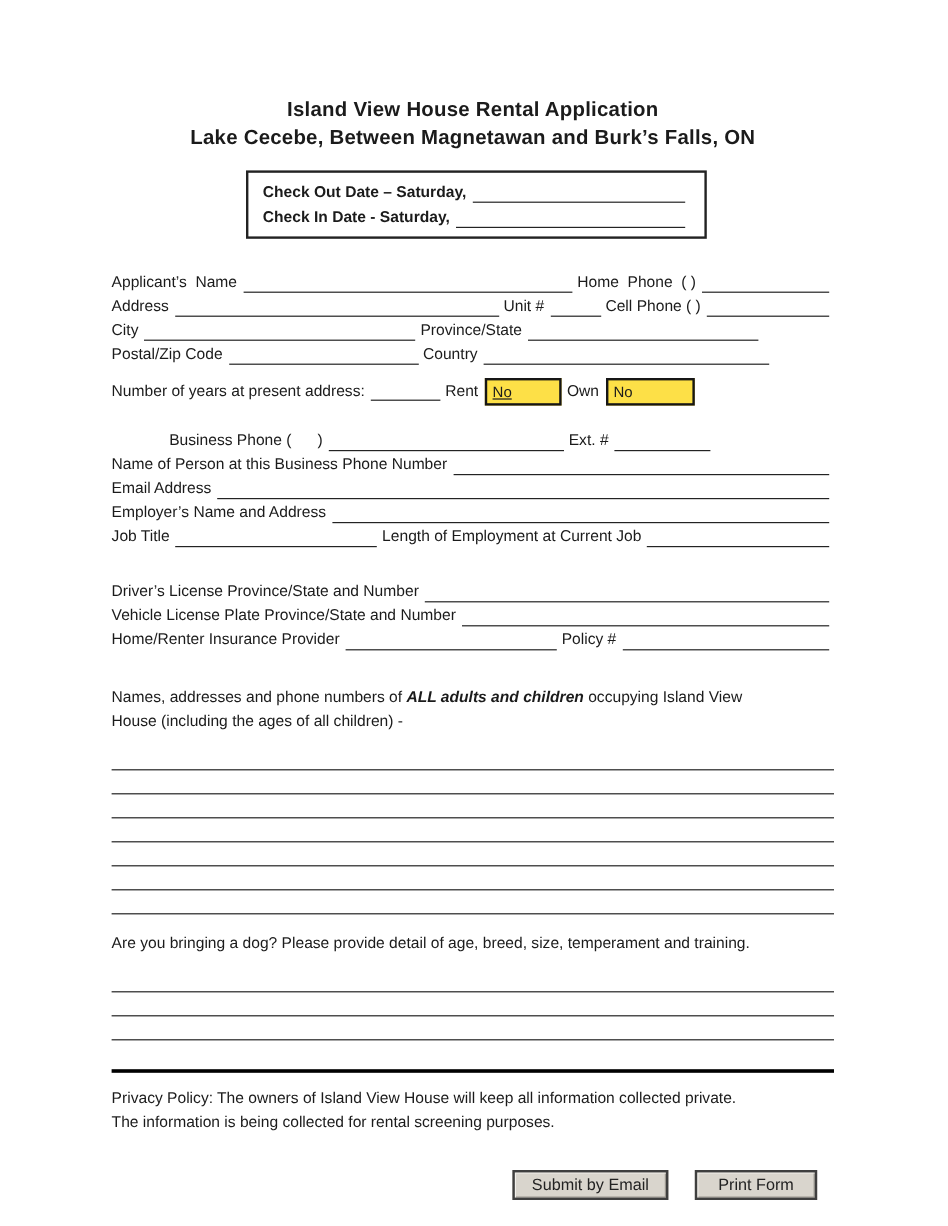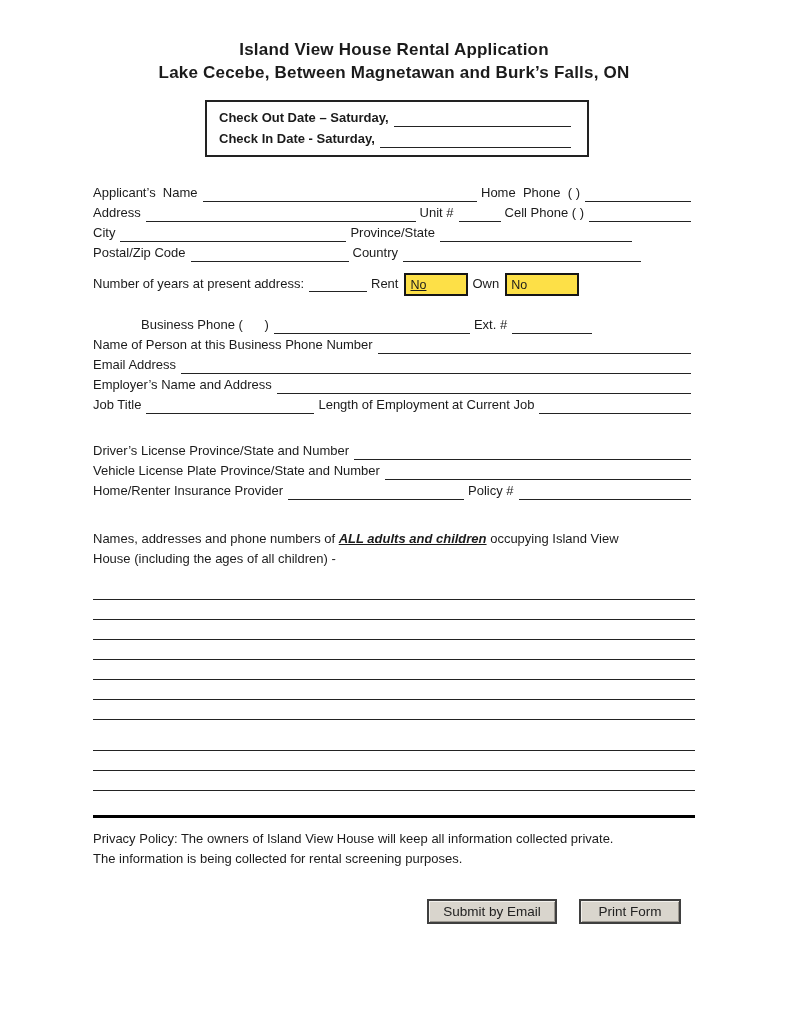--- a/index.html
+++ b/index.html
@@ -1,18 +1,18 @@
 <!DOCTYPE html>
 <html><head>
 <meta charset="utf-8">
 <style>
   html,body{margin:0;padding:0;background:#ffffff;}
   .page{
     width:790px;height:1022px;background:#fff;box-sizing:border-box;
-    padding:38px 95px 0 93px;
+    padding:80px 95px 0 93px;
     font-family:"Liberation Sans",sans-serif;
     color:#1b1b1b;font-size:13px;line-height:20px;
     position:relative;overflow:hidden;
   }
   .title{ text-align:center;font-size:17px;line-height:23px;font-weight:600;letter-spacing:.2px;}
   .checkbox-hd{
     border:2px solid #222;width:356px;margin:16px 0 26px 112px;
     padding:5px 12px 6px 12px;font-weight:700;font-size:13px;line-height:21px;
   }
   .cbrow{display:flex;align-items:flex-end;}
@@ -28,21 +28,21 @@
   .yearsrow .blank{align-self:flex-end;margin-bottom:5px;}
   .fbox{
     display:inline-flex;align-items:flex-start;border:2px solid #161616;background:#fde047;
     height:19px;padding:0 4px;margin-left:6px;font-size:12.5px;
   }
   .fbox.rent{width:52px;} .fbox.own{width:62px;}
   .own-gap{margin-left:4px;}
   .u{text-decoration:underline;} .mt18{margin-top:18px;margin-left:48px;} .mt26{margin-top:26px;text-align:center;}
   .mt28{margin-top:28px;} .mt14{margin-top:14px;} .mt20{margin-top:20px;} .mt6{margin-top:11px;}
   .para{line-height:20px;}
-  .emph{font-style:italic;font-weight:700;text-decoration:underline;}
+  .emph{font-style:italic;font-weight:700;}
   .writeline{height:20px;border-bottom:1px solid #232323;box-sizing:border-box;}
   .rule{border-top:3px solid #000;height:0;margin-top:24px;}
   .btnrow{display:flex;justify-content:flex-end;gap:22px;margin-top:30px;padding-right:14px;}
   .btn{
     display:flex;align-items:center;justify-content:center;
     background:#d9d5cd;border:2px solid #3f3f3f;color:#222;
     height:21px;font-size:13.5px;font-family:"Liberation Sans",sans-serif;
     box-shadow:inset 1px 1px 0 #f2f0ec, inset -1px -1px 0 #9a968e;
     cursor:pointer;
   }
@@ -158,20 +158,21 @@
   <div class="mt6">
     <div class="writeline"></div>
     <div class="writeline"></div>
     <div class="writeline"></div>
     <div class="writeline"></div>
     <div class="writeline"></div>
     <div class="writeline"></div>
     <div class="writeline"></div>
   </div>
 
+  <div class="para mt14">Are you bringing a dog? Please provide detail of age, breed, size, temperament and training.</div>
 
 
   <div class="mt6">
     <div class="writeline"></div>
     <div class="writeline"></div>
     <div class="writeline"></div>
   </div>
 
   <div class="rule"></div>
 

